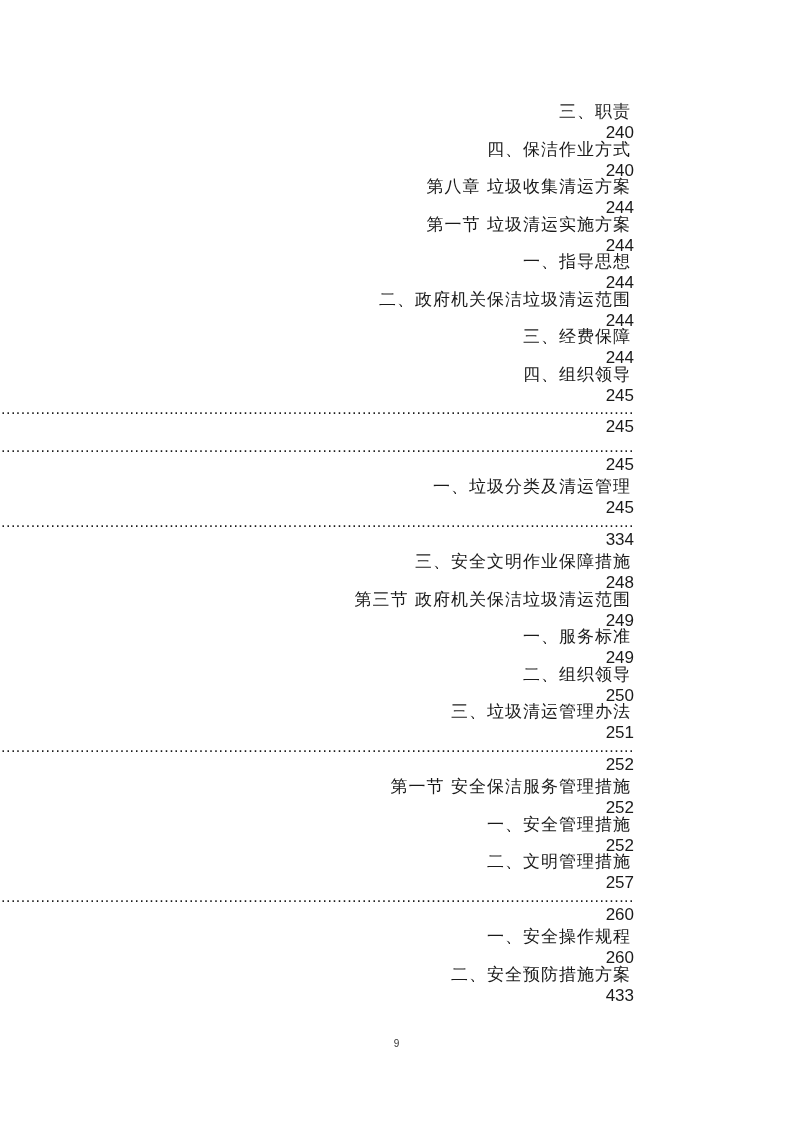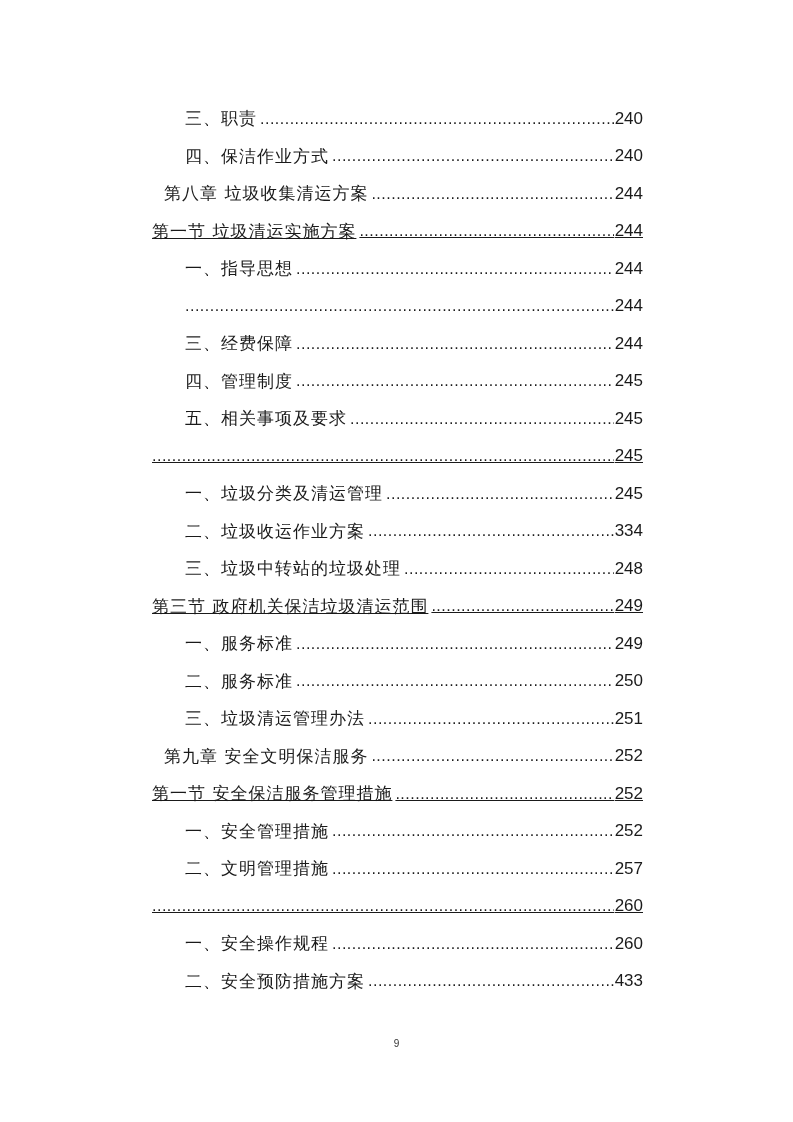--- a/index.html
+++ b/index.html
@@ -1,27 +1,27 @@
 <!DOCTYPE html>
 <html><head>
   <meta charset="utf-8">
   <style>
     html, body { margin: 0; padding: 0; background: #ffffff; }
     body { width: 793px; height: 1122px; position: relative; overflow: hidden;
            font-family: "DejaVu Sans", "Liberation Sans", sans-serif; color: #1a1a1a; }
     .toc { position: absolute; left: 0; top: 100px; width: 793px; }
-    .row { position: absolute; left: 0; height: 37px; display: flex; align-items: center;
-           right: 150px; font-size: 17px; letter-spacing: 1px; }
+    .row { position: absolute; left: 0; height: 37px; display: flex; align-items: flex-end;
+           right: 159px; font-size: 17px; letter-spacing: 1px; flex-direction: column; }
     .row .label { white-space: nowrap; padding-right: 3px; }
     .row .dots { flex: 1; overflow: hidden; white-space: nowrap; font-family: "Liberation Sans", sans-serif;
                  font-size: 16px; letter-spacing: 0.5px; color: #1a1a1a; }
     .row .dots::before { content: "....................................................................................................................................................................................."; }
     .row .page { font-family: "Liberation Sans", sans-serif; font-size: 17px; letter-spacing: 0; padding-left: 1px; }
     .lvl-0 { left: 120px; margin-left: 44px; }
-    .lvl-1 { left: 152px; text-decoration: underline; }
+    .lvl-1 { left: 152px; }
     .lvl-2 { left: 185px; }
     .footer { position: absolute; top: 1038px; left: 0; width: 793px; text-align: center;
               font-family: "Liberation Sans", sans-serif; font-size: 10px; color: #333; }
   </style>
 </head>
 <body>
 
 <div class="toc">
   <div class="row lvl-2" style="top:0px">
       <span class="label">三、职责</span>
@@ -42,79 +42,77 @@
       <span class="label">第一节  垃圾清运实施方案</span>
       <span class="dots"></span>
       <span class="page">244</span>
     </div>
   <div class="row lvl-2" style="top:150px">
       <span class="label">一、指导思想</span>
       <span class="dots"></span>
       <span class="page">244</span>
     </div>
   <div class="row lvl-2" style="top:187.5px">
+      <span class="label">二、政府机关保洁垃圾清运范围</span>
       <span class="dots"></span>
       <span class="page">244</span>
     </div>
   <div class="row lvl-2" style="top:225px">
       <span class="label">三、经费保障</span>
       <span class="dots"></span>
       <span class="page">244</span>
     </div>
   <div class="row lvl-2" style="top:262.5px">
-      <span class="label">四、管理制度</span>
+      <span class="label">四、组织领导</span>
       <span class="dots"></span>
       <span class="page">245</span>
     </div>
   <div class="row lvl-2" style="top:300px">
-      <span class="label">五、相关事项及要求</span>
       <span class="dots"></span>
       <span class="page">245</span>
     </div>
   <div class="row lvl-1" style="top:337.5px">
       <span class="dots"></span>
       <span class="page">245</span>
     </div>
   <div class="row lvl-2" style="top:375px">
       <span class="label">一、垃圾分类及清运管理</span>
       <span class="dots"></span>
       <span class="page">245</span>
     </div>
   <div class="row lvl-2" style="top:412.5px">
-      <span class="label">二、垃圾收运作业方案</span>
       <span class="dots"></span>
       <span class="page">334</span>
     </div>
   <div class="row lvl-2" style="top:450px">
-      <span class="label">三、垃圾中转站的垃圾处理</span>
+      <span class="label">三、安全文明作业保障措施</span>
       <span class="dots"></span>
       <span class="page">248</span>
     </div>
   <div class="row lvl-1" style="top:487.5px">
       <span class="label">第三节  政府机关保洁垃圾清运范围</span>
       <span class="dots"></span>
       <span class="page">249</span>
     </div>
   <div class="row lvl-2" style="top:525px">
       <span class="label">一、服务标准</span>
       <span class="dots"></span>
       <span class="page">249</span>
     </div>
   <div class="row lvl-2" style="top:562.5px">
-      <span class="label">二、服务标准</span>
+      <span class="label">二、组织领导</span>
       <span class="dots"></span>
       <span class="page">250</span>
     </div>
   <div class="row lvl-2" style="top:600px">
       <span class="label">三、垃圾清运管理办法</span>
       <span class="dots"></span>
       <span class="page">251</span>
     </div>
   <div class="row lvl-0" style="top:637.5px">
-      <span class="label">第九章  安全文明保洁服务</span>
       <span class="dots"></span>
       <span class="page">252</span>
     </div>
   <div class="row lvl-1" style="top:675px">
       <span class="label">第一节  安全保洁服务管理措施</span>
       <span class="dots"></span>
       <span class="page">252</span>
     </div>
   <div class="row lvl-2" style="top:712.5px">
       <span class="label">一、安全管理措施</span>

